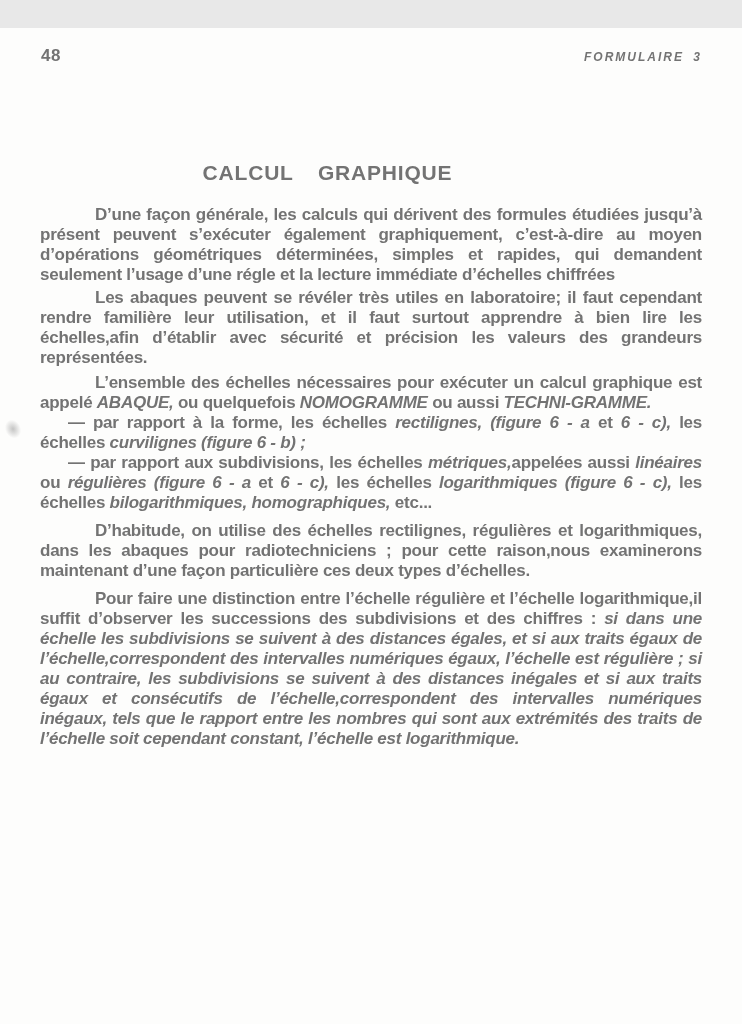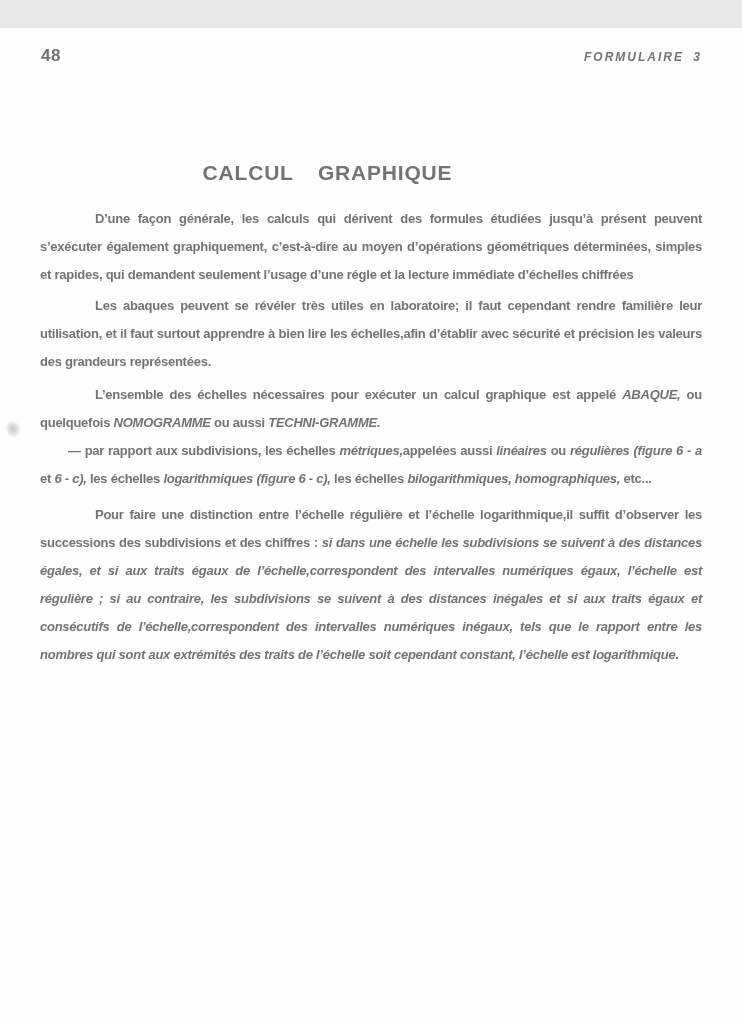--- a/index.html
+++ b/index.html
@@ -43,22 +43,22 @@
     white-space: nowrap;
   }
   .content {
     position: absolute;
     top: 177px;
     left: 40px;
     width: 662px;
   }
   .para {
     margin: 0;
-    font-size: 13px;
-    line-height: 28px;
+    font-size: 17px;
+    line-height: 20px;
     letter-spacing: -0.25px;
     text-align: justify;
   }
   .para .it { font-style: italic; }
   .indent { text-indent: 55px; }
   .bullet { text-indent: 28px; }
   
   .blk1 { margin-top: 5px; }
   .blk2 { margin-top: 3px; }
   .blk3 { margin-top: 2px; }
@@ -84,18 +84,20 @@
     <span class="page-num">48</span>
     <span class="journal">FORMULAIRE 3</span>
   </div>
 
   <div class="doc-title">CALCUL GRAPHIQUE</div>
 
   <div class="content">
       <p class="para indent blk0"><span>D’une façon générale, les calculs qui dérivent des formules étudiées jusqu’à présent peuvent s’exécuter également graphiquement, c’est-à-dire au moyen d’opérations géométriques déterminées, simples et rapides, qui demandent seulement l’usage d’une régle et la lecture immédiate d’échelles chiffrées</span></p>
       <p class="para indent blk2"><span>Les abaques peuvent se révéler très utiles en laboratoire; il faut cependant rendre familière leur utilisation, et il faut surtout apprendre à bien lire les échelles,afin d’établir avec sécurité et précision les valeurs des grandeurs représentées.</span></p>
       <p class="para indent blk1"><span>L’ensemble des échelles nécessaires pour exécuter un calcul graphique est appelé </span><span class="it">ABAQUE,</span><span> ou quelquefois </span><span class="it">NOMOGRAMME</span><span> ou aussi </span><span class="it">TECHNI-GRAMME.</span></p>
+      <p class="para bullet blk4"><span>— par rapport à la forme, les échelles </span><span class="it">rectilignes, (figure 6 - a</span><span> et </span><span class="it">6 - c),</span><span> les échelles </span><span class="it">curvilignes (figure 6 - b) ;</span></p>
       <p class="para bullet blk5"><span>— par rapport aux subdivisions, les échelles </span><span class="it">métriques,</span><span>appelées aussi </span><span class="it">linéaires</span><span> ou </span><span class="it">régulières (figure 6 - a</span><span> et </span><span class="it">6 - c),</span><span> les échelles </span><span class="it">logarithmiques (figure 6 - c),</span><span> les échelles </span><span class="it">bilogarithmiques, homographiques,</span><span> etc...</span></p>
+      <p class="para indent blk6"><span>D’habitude, on utilise des échelles rectilignes, régulières et logarithmiques, dans les abaques pour radiotechniciens ; pour cette raison,nous examinerons maintenant d’une façon particulière ces deux types d’échelles.</span></p>
       <p class="para indent blk7"><span>Pour faire une distinction entre l’échelle régulière et l’échelle logarithmique,il suffit d’observer les successions des subdivisions et des chiffres : </span><span class="it">si dans une échelle les subdivisions se suivent à des distances égales, et si aux traits égaux de l’échelle,correspondent des intervalles numériques égaux, l’échelle est régulière ; si au contraire, les subdivisions se suivent à des distances inégales et si aux traits égaux et consécutifs de l’échelle,correspondent des intervalles numériques inégaux, tels que le rapport entre les nombres qui sont aux extrémités des traits de l’échelle soit cependant constant, l’échelle est logarithmique.</span></p>
     </div>
 
   <div class="smudge"></div>
 </div>
 
 </body></html>

